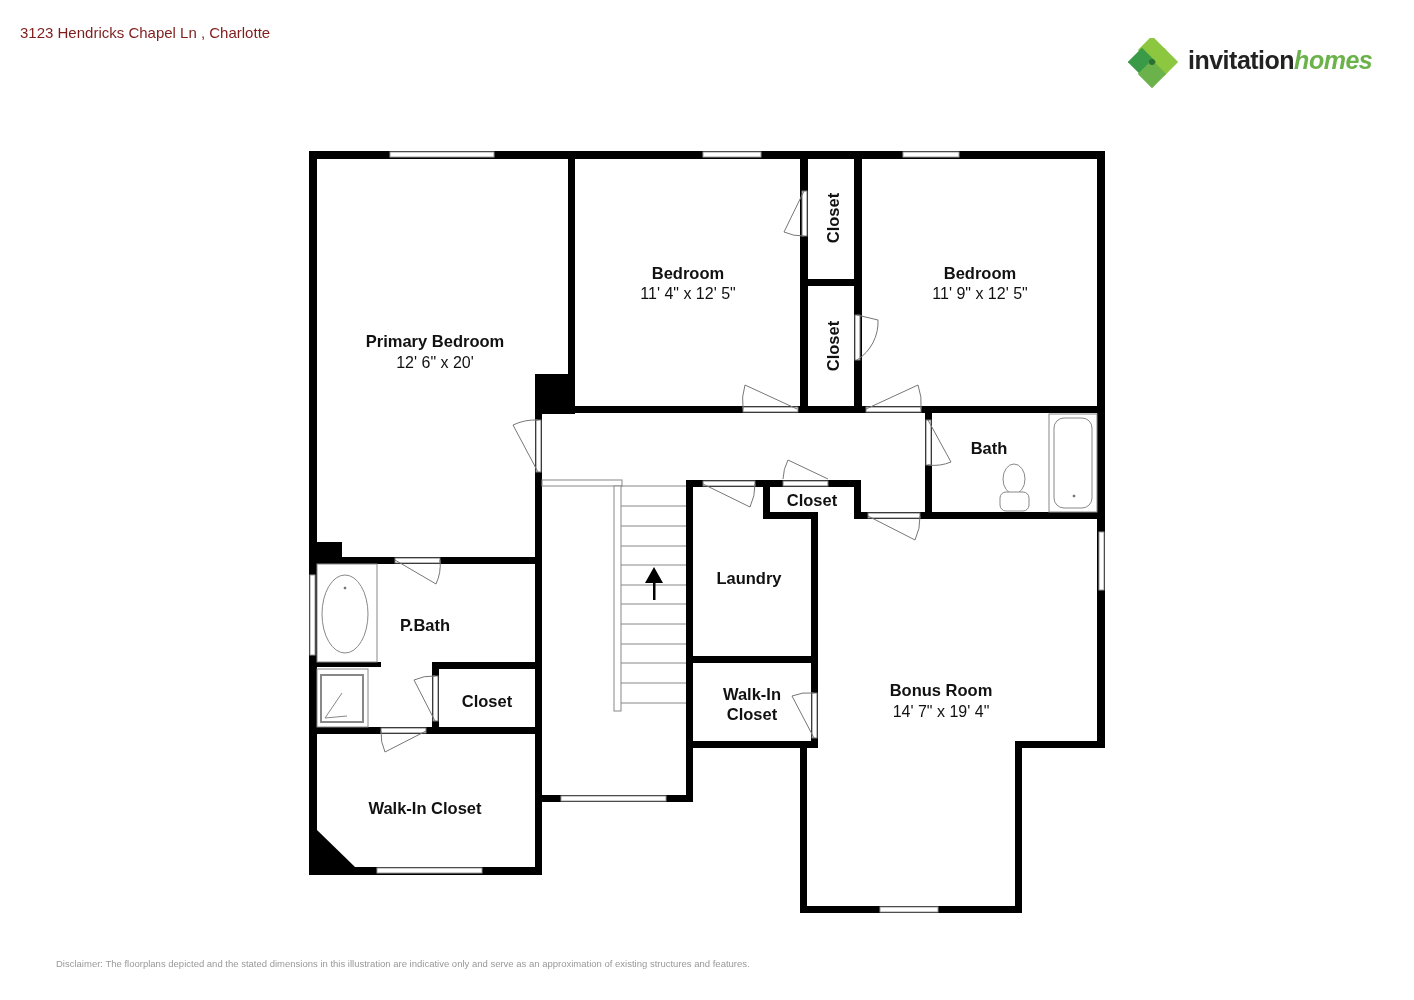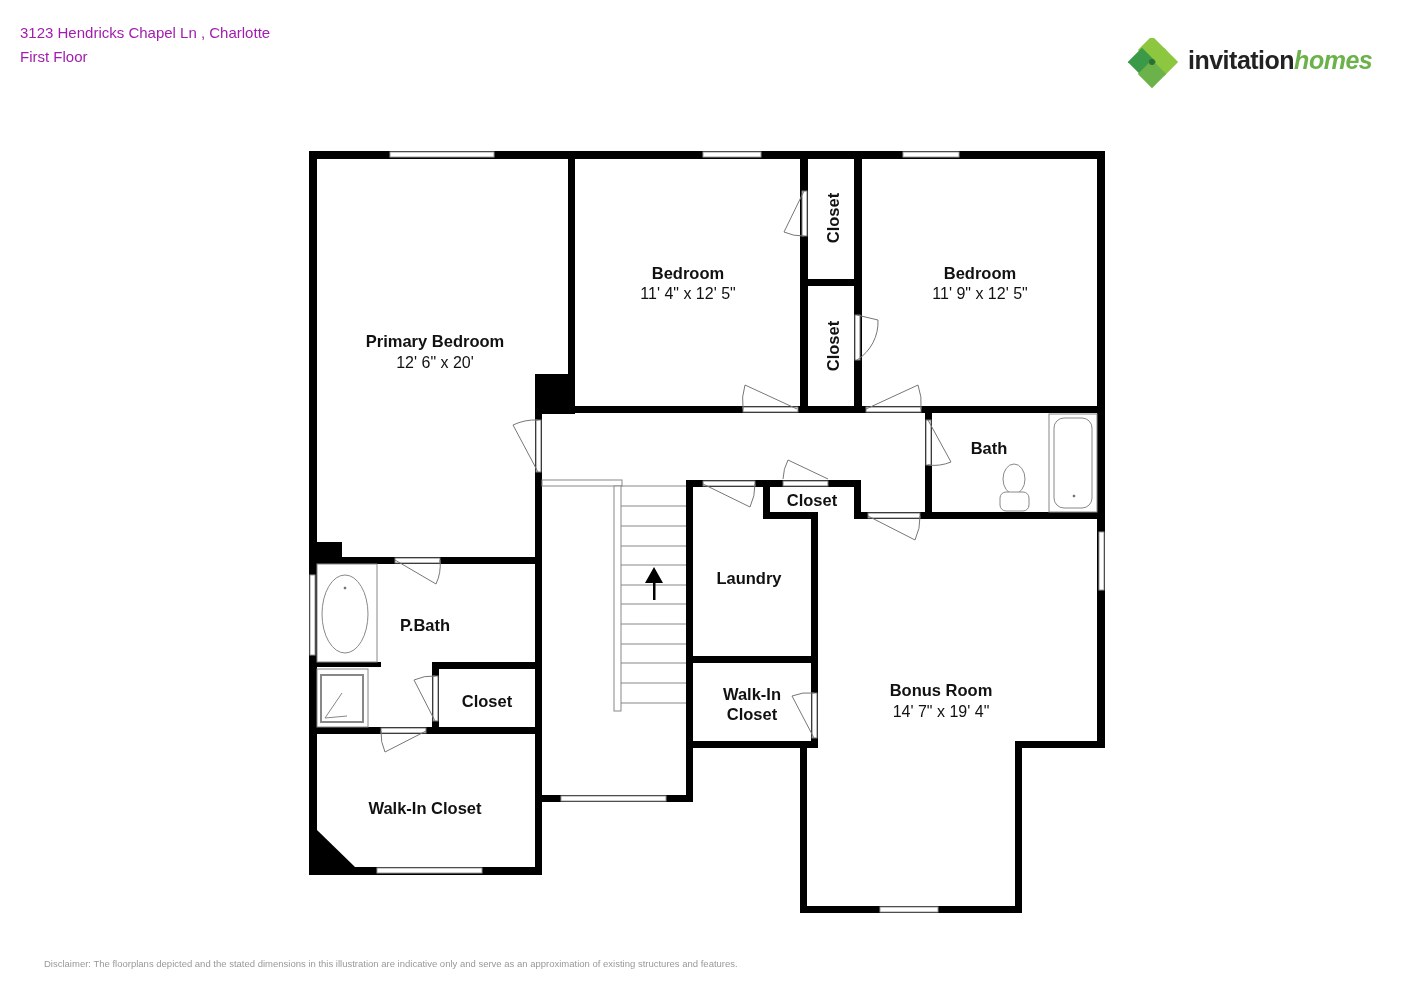--- a/index.html
+++ b/index.html
@@ -1,32 +1,31 @@
 <!DOCTYPE html>
 <html><head>
 <meta charset="utf-8">
 <style>
   html,body{margin:0;padding:0;background:#fff;}
   body{width:1414px;height:1000px;position:relative;overflow:hidden;font-family:"Liberation Sans",sans-serif;color:#111;}
-  .hdr{position:absolute;left:20px;top:21px;font-size:15px;line-height:24px;color:#a21caf;}
+  .hdr{position:absolute;left:20px;top:21px;font-size:15px;line-height:24px;color:#7f1d1d;}
   .logo{position:absolute;left:1128px;top:38px;width:260px;height:50px;}
   .logo .txt{position:absolute;left:60px;top:8px;font-size:25px;font-weight:bold;letter-spacing:-0.5px;}
   .logo .a{color:#222;}
   .logo .b{color:#6bb24a;font-style:italic;}
   .plan{position:absolute;left:0;top:0;}
   .rl{font-family:"Liberation Sans",sans-serif;font-weight:bold;font-size:16.5px;fill:#111;text-anchor:middle;}
   .rd{font-family:"Liberation Sans",sans-serif;font-size:16px;fill:#111;text-anchor:middle;}
-  .disc{position:absolute;left:44px;top:954px;font-size:9.5px;line-height:19px;color:#999;}
+  .disc{position:absolute;left:56px;top:954px;font-size:9.5px;line-height:19px;color:#999;}
 </style>
 </head>
 <body>
 
 <div class="hdr">
   <div>3123 Hendricks Chapel Ln , Charlotte</div>
-  <div>First Floor</div>
 </div>
 
 <div class="logo">
   <svg width="52" height="52" viewBox="0 0 52 52" style="position:absolute;left:0;top:0;">
     <rect x="14" y="2" width="20" height="20" transform="rotate(45 24 12)" fill="#8dc63f"></rect>
     <rect x="26" y="14" width="20" height="20" transform="rotate(45 36 24)" fill="#8dc63f"></rect>
     <rect x="4" y="14" width="20" height="20" transform="rotate(45 14 24)" fill="#3a9a48"></rect>
     <rect x="14" y="26" width="20" height="20" transform="rotate(45 24 36)" fill="#6bb24a"></rect>
     <circle cx="24" cy="24" r="3" fill="#2d6e34"></circle>
   </svg>

